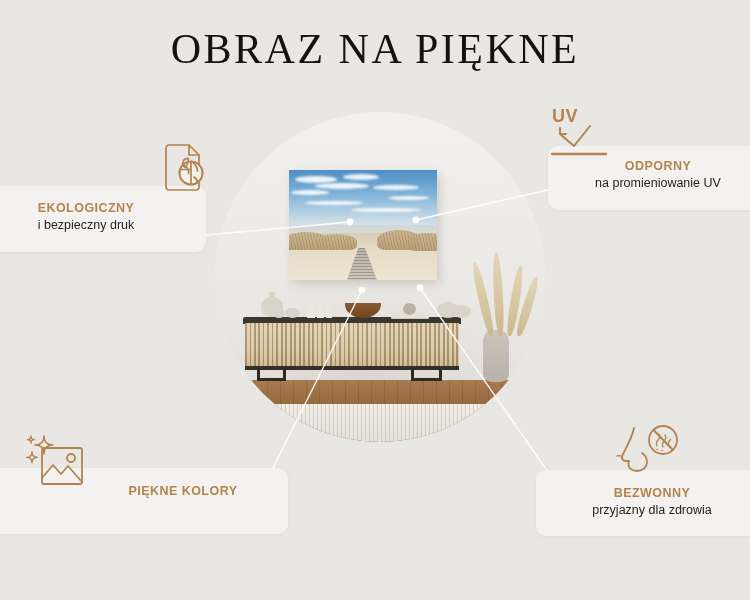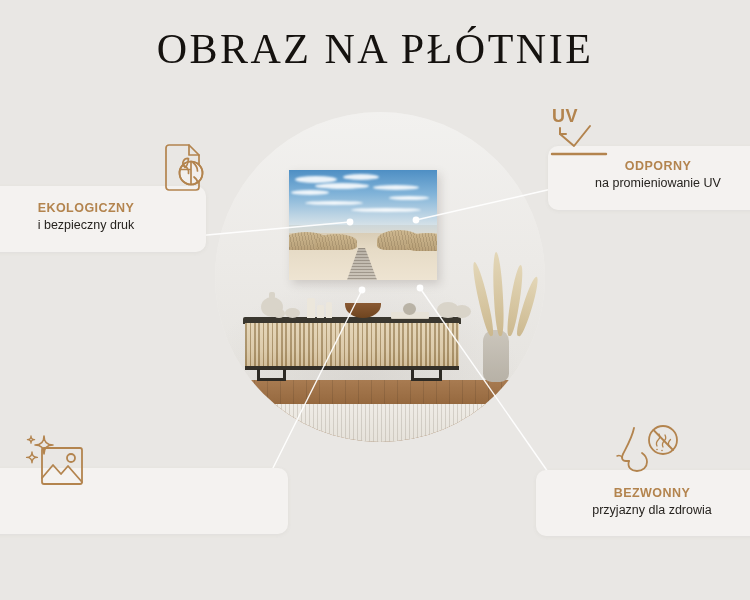--- a/index.html
+++ b/index.html
@@ -300,21 +300,21 @@
     color: #b3844e;
     letter-spacing: .5px;
     line-height: 1;
   }
 </style>
 </head>
 <body>
 
 <div id="stage">
 
-  <div class="title">OBRAZ NA PŁÓTNIE</div>
+  <div class="title">OBRAZ NA PIĘKNE</div>
 
   <div class="circle-wrap">
     <div class="scene">
       <div class="wall"></div>
       <div class="wall-shadow"></div>
       <div class="floor"></div>
       <div class="rug"></div>
 
       <div class="artwork">
         <div class="art-sky"></div>
@@ -414,20 +414,21 @@
   <div class="icon icon-uv">
     <svg width="64" height="52" viewBox="0 0 64 52" fill="none" stroke="#b3844e" stroke-width="2" stroke-linecap="round" stroke-linejoin="round">
       <path d="M42 18 L26 38 L12 26"></path>
       <path d="M12 26 l0 -6 M12 26 l6 0"></path>
       <path d="M4 46 H58" stroke-width="2.4"></path>
     </svg>
   </div>
 
   <div class="card card-colors">
     <div class="card-text">
+      <div class="headline">PIĘKNE KOLORY</div>
     </div>
   </div>
   <div class="icon icon-colors">
     <svg width="66" height="60" viewBox="0 0 66 60" fill="none" stroke="#b3844e" stroke-width="1.8" stroke-linecap="round" stroke-linejoin="round">
       <path d="M20 16 H56 a2 2 0 0 1 2 2 V50 a2 2 0 0 1 -2 2 H20 a2 2 0 0 1 -2 -2 V18 a2 2 0 0 1 2 -2 z"></path>
       <circle cx="47" cy="26" r="4"></circle>
       <path d="M18 46 l11 -13 l8 9 l7 -8 l14 16"></path>
       <path d="M20 4 c0 6 -3 9 -9 9 c6 0 9 3 9 9 c0 -6 3 -9 9 -9 c-6 0 -9 -3 -9 -9 z" stroke-width="1.6"></path>
       <path d="M8 20 c0 3.6 -1.8 5.4 -5.4 5.4 c3.6 0 5.4 1.8 5.4 5.4 c0 -3.6 1.8 -5.4 5.4 -5.4 c-3.6 0 -5.4 -1.8 -5.4 -5.4 z" stroke-width="1.4"></path>
       <path d="M7 4 c0 2.4 -1.2 3.6 -3.6 3.6 c2.4 0 3.6 1.2 3.6 3.6 c0 -2.4 1.2 -3.6 3.6 -3.6 c-2.4 0 -3.6 -1.2 -3.6 -3.6 z" stroke-width="1.3"></path>

